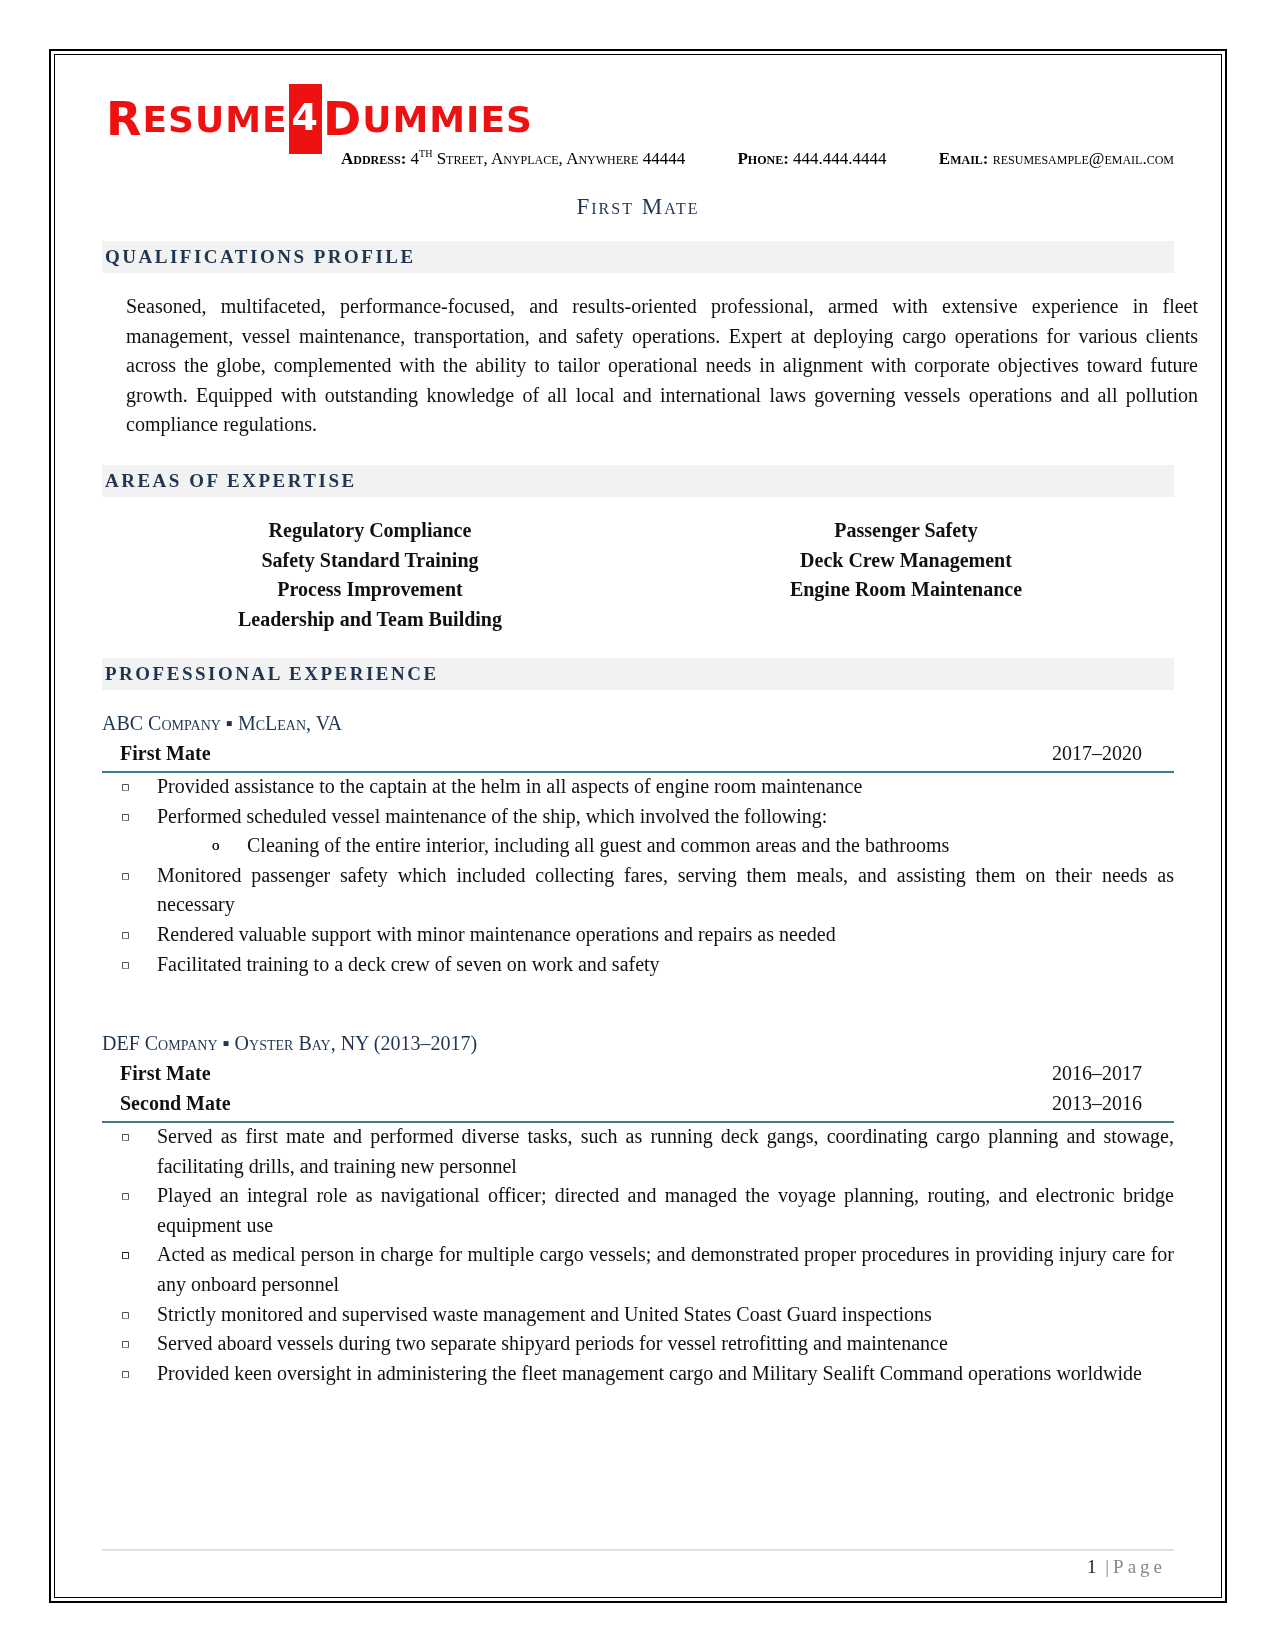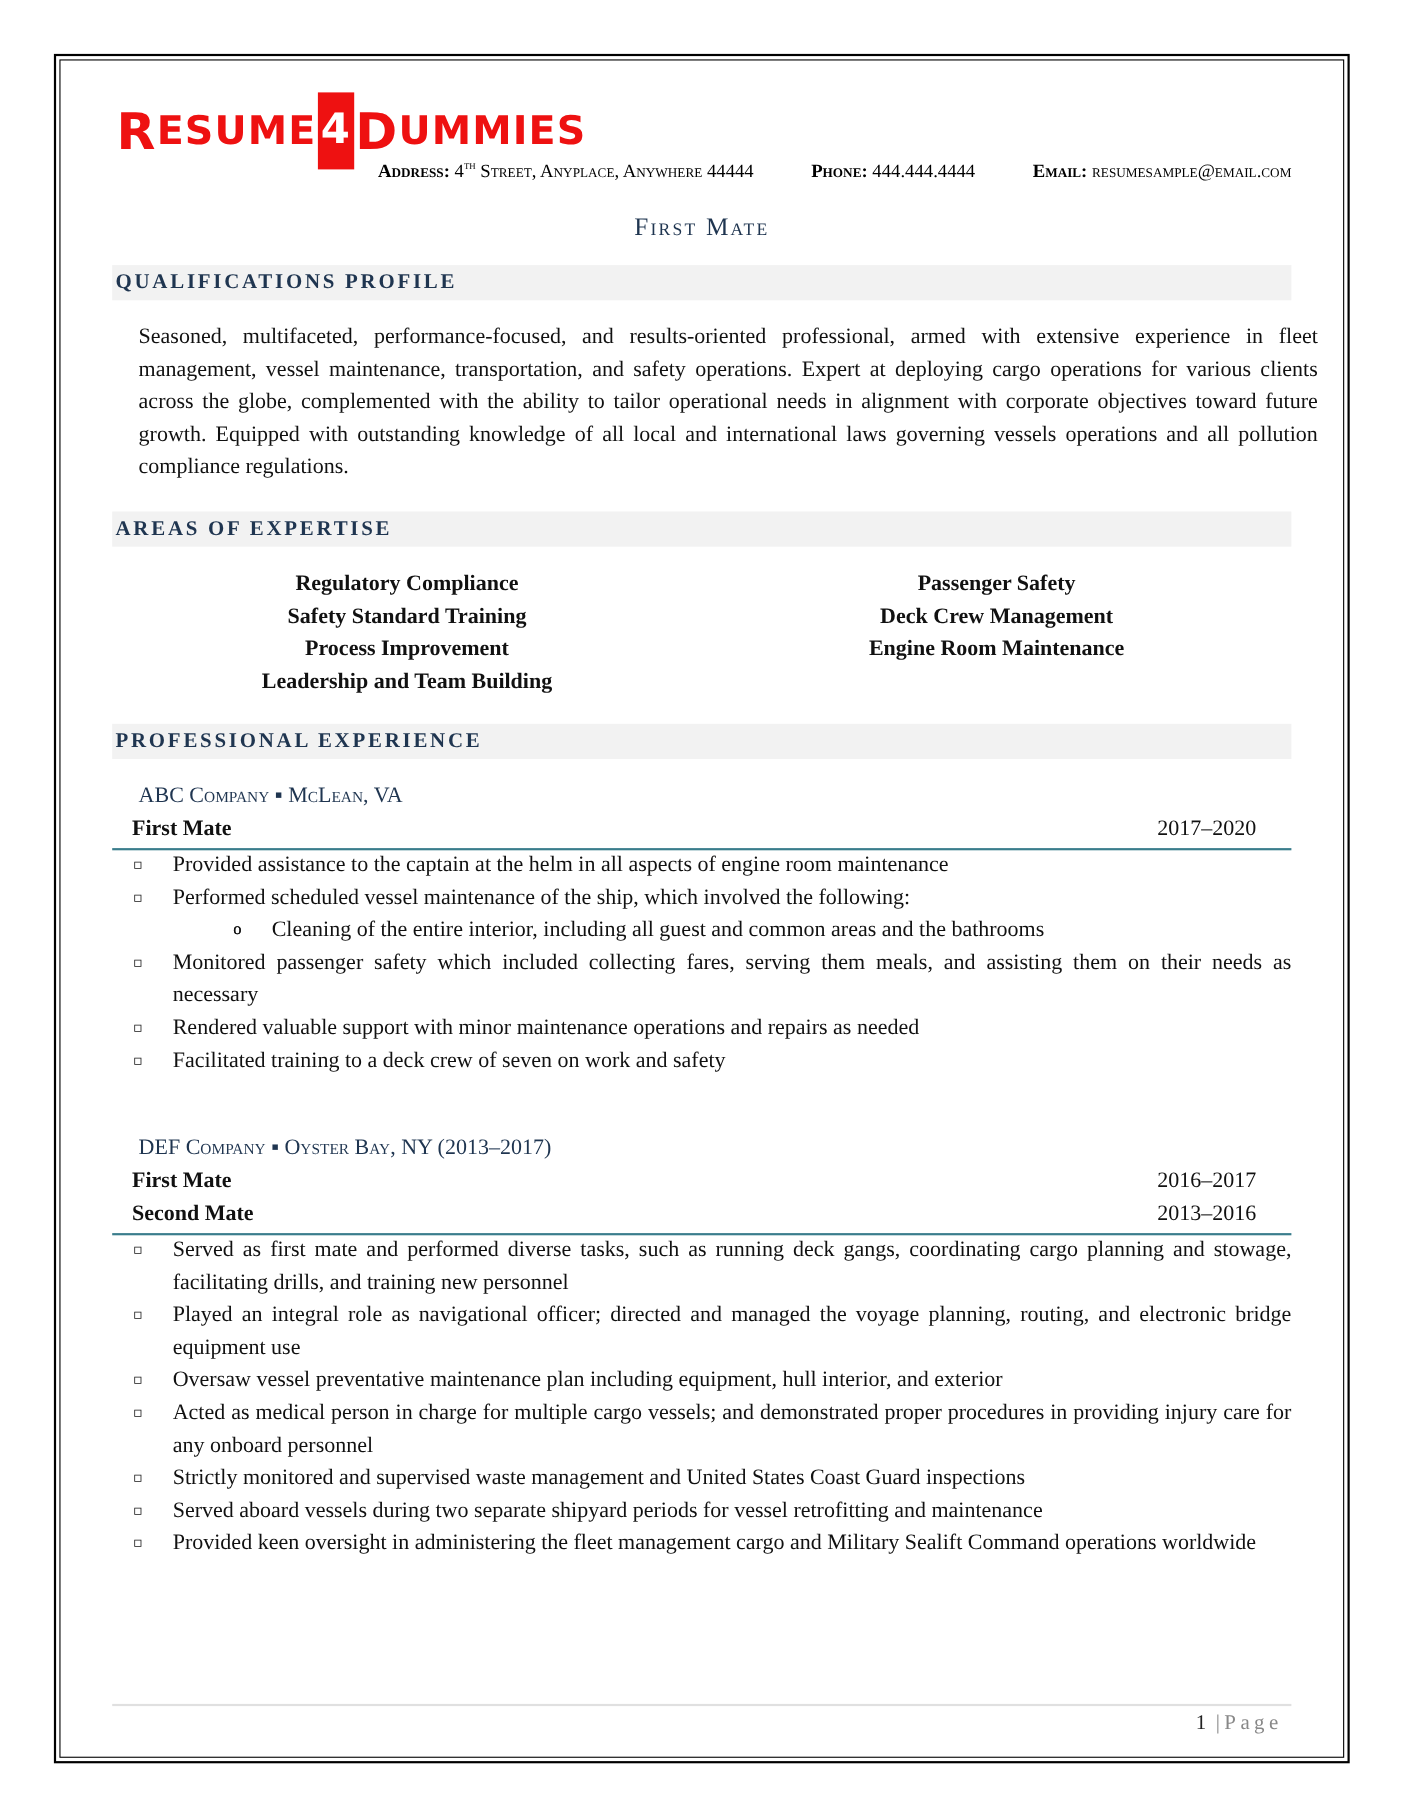--- a/index.html
+++ b/index.html
@@ -8,32 +8,32 @@
   .frame-inner { position: absolute; left: 54px; top: 54px; width: 1168px; height: 1544px; border: 1px solid #000; box-sizing: border-box; }
   .page { position: absolute; left: 102px; top: 70px; width: 1072px; }
 
   .logo { position: absolute; left: 4px; top: 14px; height: 70px; display: flex; align-items: center; font-family: "DejaVu Sans", sans-serif; font-weight: bold; color: #ee1111; letter-spacing: 1px; }
   .logo .big { font-size: 46px; }
   .logo .sm { font-size: 36px; }
   .logo .four { background: #ee1111; color: #fff; font-size: 38px; padding: 8px 3px 12px 3px; margin: 0 1px; line-height: 50px; }
 
   .contact { position: absolute; right: 0; top: 75px; font-family: "Liberation Serif", serif; font-size: 17px; white-space: nowrap; color: #000; font-variant: small-caps; }
   .contact b { font-weight: bold; margin-left: 48px; }
-  .contact sup { font-size: 11px; }
+  .contact sup { font-size: 14px; }
 
   .job-title { position: absolute; left: 0; right: 0; top: 124px; text-align: center; font-family: "Liberation Serif", serif; font-variant: small-caps; font-size: 23px; letter-spacing: 2px; color: #1f3550; }
 
   .sec-head { position: absolute; left: 0; width: 1072px; height: 32px; background: #f2f2f2; box-sizing: border-box; padding-left: 3px; font-family: "Liberation Serif", serif; font-weight: bold; font-size: 19px; letter-spacing: 2.5px; color: #1f3550; line-height: 32px; }
 
   .para { position: absolute; left: 0; width: 1072px; font-family: "Liberation Serif", serif; font-size: 20px; line-height: 29.6px; text-align: justify; margin-left: 24px; }
 
   .skills { position: absolute; left: 0; width: 1072px; display: grid; grid-template-columns: 1fr 1fr; font-family: "Liberation Serif", serif; font-weight: bold; font-size: 20px; line-height: 29.6px; text-align: center; }
   .skills .col { padding: 0 60px; }
 
-  .company { position: absolute; left: 0; font-family: "Liberation Serif", serif; font-size: 20px; color: #1f3550; font-variant: small-caps; margin-left: 24px; }
+  .company { position: absolute; left: 0; font-family: "Liberation Serif", serif; font-size: 20px; color: #1f3550; font-variant: small-caps; }
   .role-row { position: absolute; left: 18px; width: 1022px; display: flex; justify-content: space-between; font-family: "Liberation Serif", serif; font-size: 20px; }
   .role-row .role { font-weight: bold; }
   .rule { position: absolute; left: 0; width: 1072px; height: 0; border-top: 2px solid #3a7d8c; }
 
   ul.bullets { position: absolute; left: 0; width: 1072px; margin: 0; padding: 0; list-style: none; font-family: "Liberation Serif", serif; font-size: 20px; line-height: 29.6px; }
   ul.bullets li { position: relative; padding-left: 55px; text-align: justify; }
   ul.bullets li .mk { position: absolute; left: 19px; top: 0; font-size: 13px; font-family: "DejaVu Sans", sans-serif; }
   ul.bullets li.sub { padding-left: 145px; }
   ul.bullets li.sub .mk { left: 110px; font-size: 15px; font-family: "Liberation Serif", serif; }
 
@@ -111,21 +111,21 @@
     <span>2016–2017</span>
   </div>
   <div class="role-row" style="top:1022px;">
     <span class="role">Second Mate</span>
     <span>2013–2016</span>
   </div>
   <div class="rule" style="top:1051px;"></div>
   <ul class="bullets" style="top:1052px;">
     <li><span class="mk">▫</span><span>Served as first mate and performed diverse tasks, such as running deck gangs, coordinating cargo planning and stowage, facilitating drills, and training new personnel</span></li>
     <li><span class="mk">▫</span><span>Played an integral role as navigational officer; directed and managed the voyage planning, routing, and electronic bridge equipment use</span></li>
-    <li><span class="mk">▫</span><span>Oversaw vessel preventative maintenance plan including equipment, hull interior, and exterior</span></li>
+    <li><span class="mk">▫</span></li>
     <li><span class="mk">▫</span><span>Acted as medical person in charge for multiple cargo vessels; and demonstrated proper procedures in providing injury care for any onboard personnel</span></li>
     <li><span class="mk">▫</span><span>Strictly monitored and supervised waste management and United States Coast Guard inspections</span></li>
     <li><span class="mk">▫</span><span>Served aboard vessels during two separate shipyard periods for vessel retrofitting and maintenance</span></li>
     <li><span class="mk">▫</span><span>Provided keen oversight in administering the fleet management cargo and Military Sealift Command operations worldwide</span></li>
   </ul>
 
   <div class="footer-rule"></div>
   <div class="footer">
     <span class="num">1</span>
     <span>|</span><span>Page</span>

